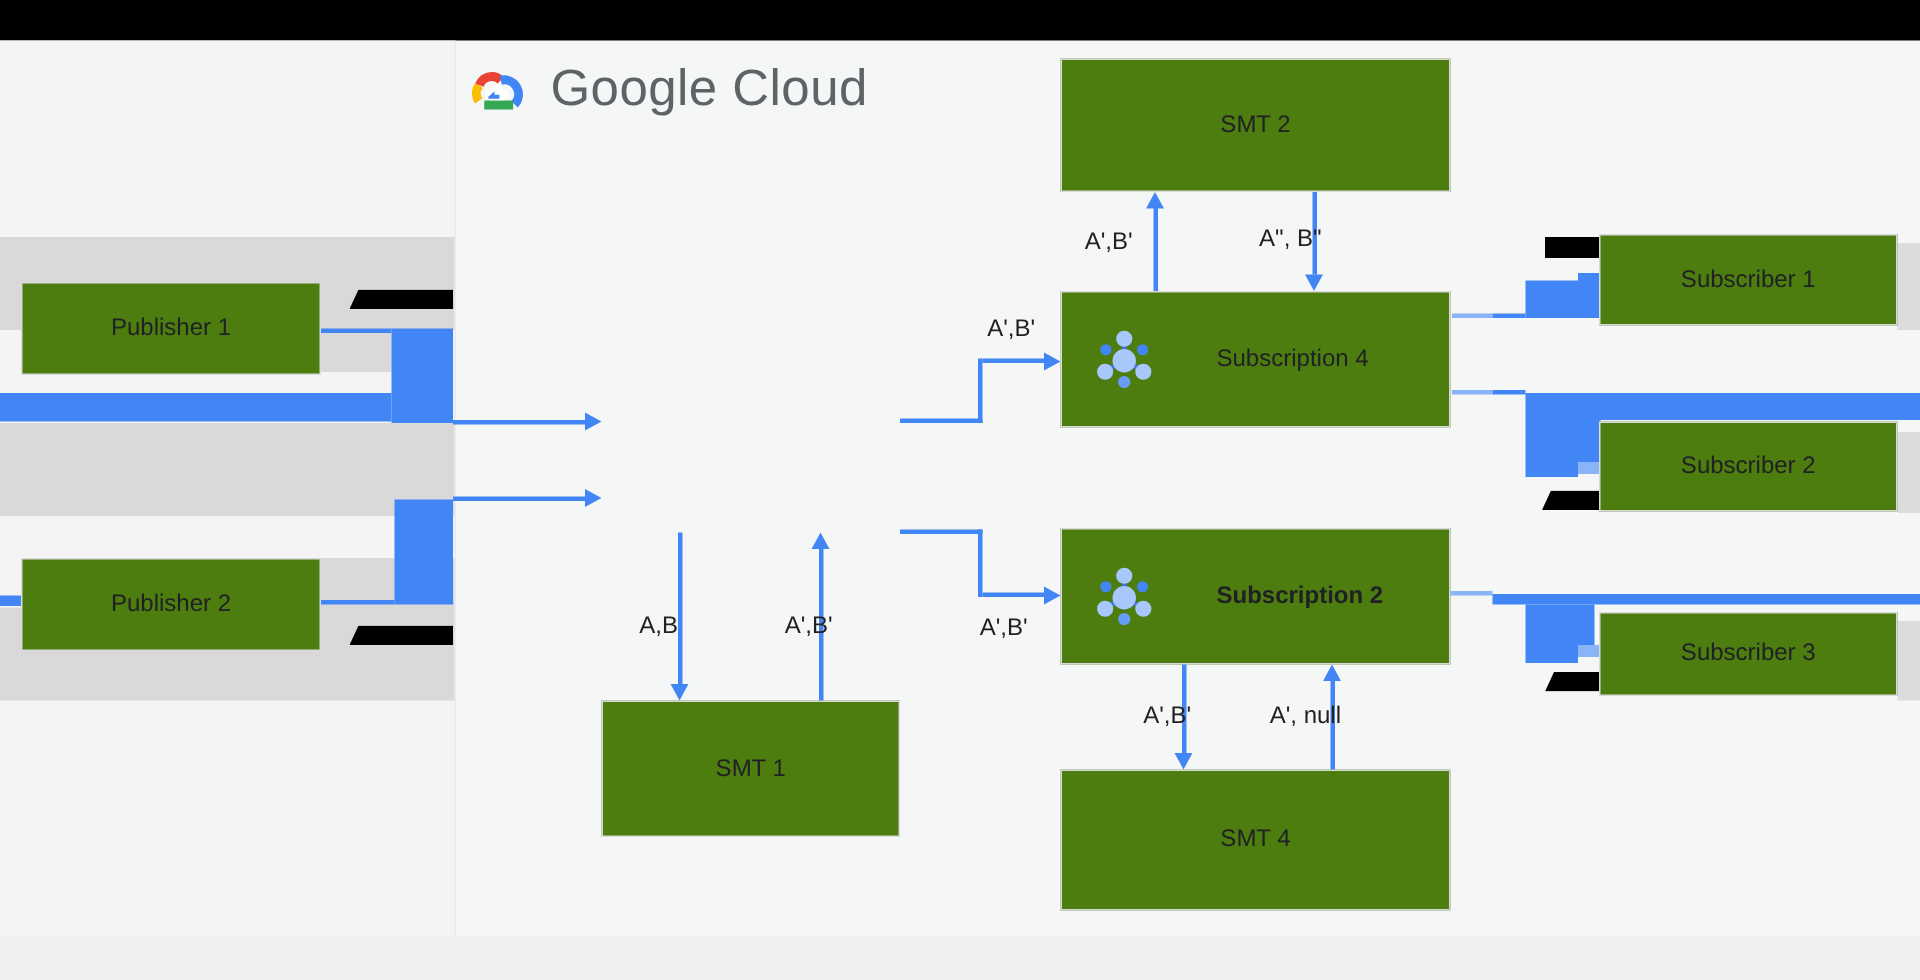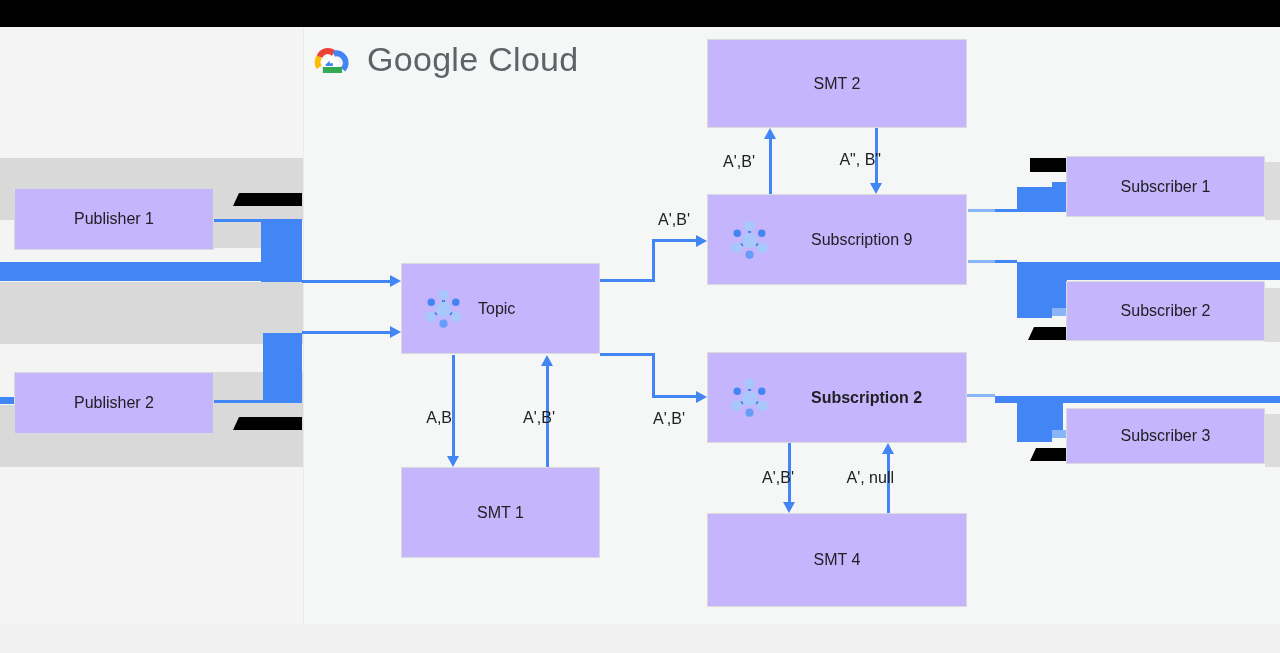--- a/index.html
+++ b/index.html
@@ -9,21 +9,21 @@
     font-family:"Liberation Sans", sans-serif;
     -webkit-font-smoothing:antialiased;
   }
   .abs{position:absolute;}
   .band{position:absolute;background:#d9d9d9;}
   .blue{position:absolute;background:#4285f4;}
   .lblue{position:absolute;background:#8ab4f8;}
   .bbar{position:absolute;background:#000;}
   .slant{clip-path:polygon(6px 0, 100% 0, 100% 100%, 0 100%);}
   .wbox{
-    position:absolute;background:#c4b5fd;border:1px solid #dadada;box-sizing:border-box;
+    position:absolute;background:#4d7c0f;border:1px solid #dadada;box-sizing:border-box;
     display:flex;align-items:center;justify-content:center;
     font-size:16px;color:#202124;white-space:nowrap;
   }
   .wbox.left-label{justify-content:flex-start;}
   .hline{position:absolute;height:3px;background:#4285f4;}
   .vline{position:absolute;width:3px;background:#4285f4;}
   .head-r{position:absolute;width:0;height:0;border-top:6px solid transparent;border-bottom:6px solid transparent;border-left:11px solid #4285f4;}
   .head-u{position:absolute;width:0;height:0;border-left:6px solid transparent;border-right:6px solid transparent;border-bottom:11px solid #4285f4;}
   .head-d{position:absolute;width:0;height:0;border-left:6px solid transparent;border-right:6px solid transparent;border-top:11px solid #4285f4;}
   .elabel{position:absolute;font-size:16px;color:#202124;text-align:right;white-space:nowrap;}
@@ -84,64 +84,47 @@
         <circle cx="36" cy="47" r="7"></circle>
         <circle cx="47" cy="41" r="9"></circle>
         <circle cx="57" cy="47" r="7"></circle>
         <rect x="36" y="46" width="21" height="9"></rect>
       </g>
       <path d="M34 50 l9 -8 v5 h7 v6 h-16 z" fill="#4285f4"></path>
     </svg>
     <span class="logo-text">Google Cloud</span>
   </div>
 
-  <div class="wbox left-label" style="left:401px;top:263px;width:199px;height:91px;">
+
+  <div class="wbox" style="left:401px;top:467px;width:199px;height:91px;align-items:center;">
+    <span>SMT 1</span>
+  </div>
+  <div class="wbox" style="left:707px;top:39px;width:260px;height:89px;">
+    <span>SMT 2</span>
+  </div>
+  <div class="wbox" style="left:707px;top:513px;width:260px;height:94px;">
+    <span>SMT 4</span>
+  </div>
+
+  <div class="wbox left-label" style="left:707px;top:194px;width:260px;height:91px;">
     <svg class="icon48" viewBox="0 0 48 48">
       <g stroke="#3b78e8" stroke-width="3">
         <line x1="24" y1="14" x2="24" y2="18"></line>
         <line x1="15" y1="29" x2="19" y2="26.5"></line>
         <line x1="33" y1="29" x2="29" y2="26.5"></line>
       </g>
       <circle cx="24" cy="24" r="8" fill="#a8c7fa"></circle>
       <circle cx="24" cy="9" r="5.5" fill="#a8c7fa"></circle>
       <circle cx="11" cy="31.5" r="5.5" fill="#a8c7fa"></circle>
       <circle cx="37" cy="31.5" r="5.5" fill="#a8c7fa"></circle>
       <circle cx="11.5" cy="16.5" r="3.8" fill="#4285f4"></circle>
       <circle cx="36.5" cy="16.5" r="3.8" fill="#4285f4"></circle>
       <circle cx="24" cy="38.5" r="4.2" fill="#669df6"></circle>
     </svg>
-    <span style="margin-left:76px;">Topic</span>
-  </div>
-
-  <div class="wbox" style="left:401px;top:467px;width:199px;height:91px;align-items:center;">
-    <span>SMT 1</span>
-  </div>
-  <div class="wbox" style="left:707px;top:39px;width:260px;height:89px;">
-    <span>SMT 2</span>
-  </div>
-  <div class="wbox" style="left:707px;top:513px;width:260px;height:94px;">
-    <span>SMT 4</span>
-  </div>
-
-  <div class="wbox left-label" style="left:707px;top:194px;width:260px;height:91px;">
-    <svg class="icon48" viewBox="0 0 48 48">
-      <g stroke="#3b78e8" stroke-width="3">
-        <line x1="24" y1="14" x2="24" y2="18"></line>
-        <line x1="15" y1="29" x2="19" y2="26.5"></line>
-        <line x1="33" y1="29" x2="29" y2="26.5"></line>
-      </g>
-      <circle cx="24" cy="24" r="8" fill="#a8c7fa"></circle>
-      <circle cx="24" cy="9" r="5.5" fill="#a8c7fa"></circle>
-      <circle cx="11" cy="31.5" r="5.5" fill="#a8c7fa"></circle>
-      <circle cx="37" cy="31.5" r="5.5" fill="#a8c7fa"></circle>
-      <circle cx="11.5" cy="16.5" r="3.8" fill="#4285f4"></circle>
-      <circle cx="36.5" cy="16.5" r="3.8" fill="#4285f4"></circle>
-      <circle cx="24" cy="38.5" r="4.2" fill="#669df6"></circle>
-    </svg>
-    <span style="margin-left:103px;">Subscription 9</span>
+    <span style="margin-left:103px;">Subscription 4</span>
   </div>
   <div class="wbox left-label" style="left:707px;top:352px;width:260px;height:91px;font-weight:bold;">
     <svg class="icon48" viewBox="0 0 48 48">
       <g stroke="#3b78e8" stroke-width="3">
         <line x1="24" y1="14" x2="24" y2="18"></line>
         <line x1="15" y1="29" x2="19" y2="26.5"></line>
         <line x1="33" y1="29" x2="29" y2="26.5"></line>
       </g>
       <circle cx="24" cy="24" r="8" fill="#a8c7fa"></circle>
       <circle cx="24" cy="9" r="5.5" fill="#a8c7fa"></circle>

